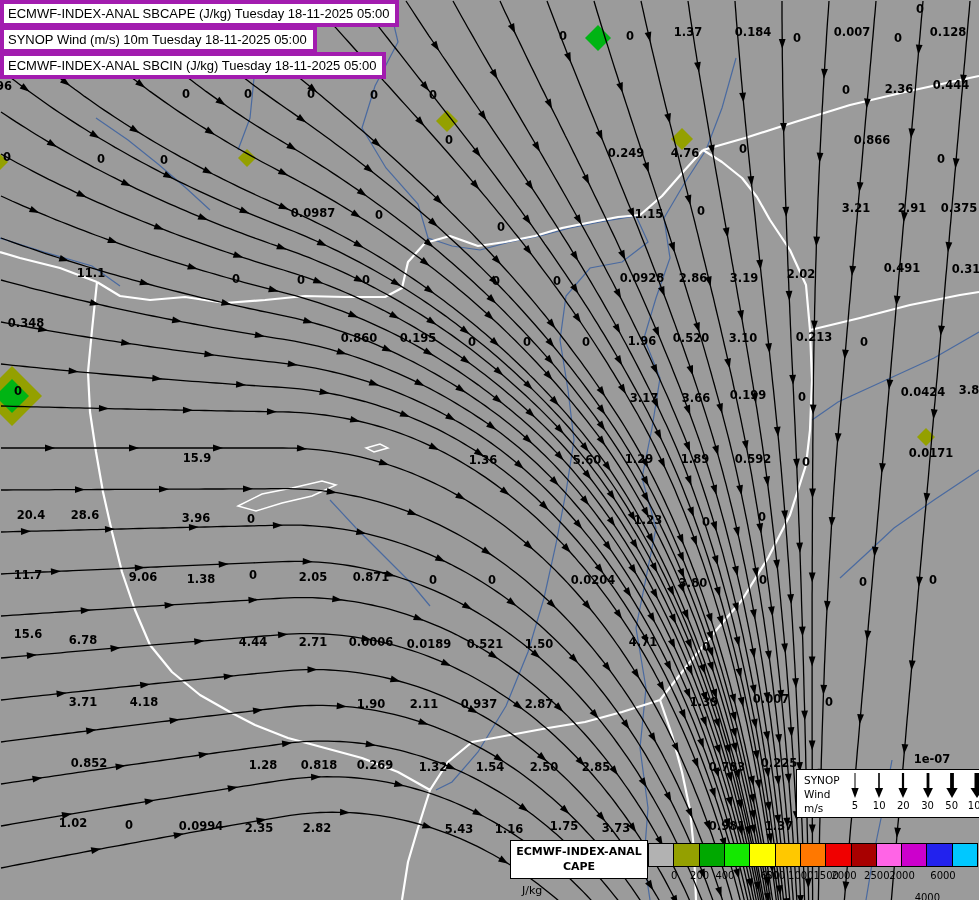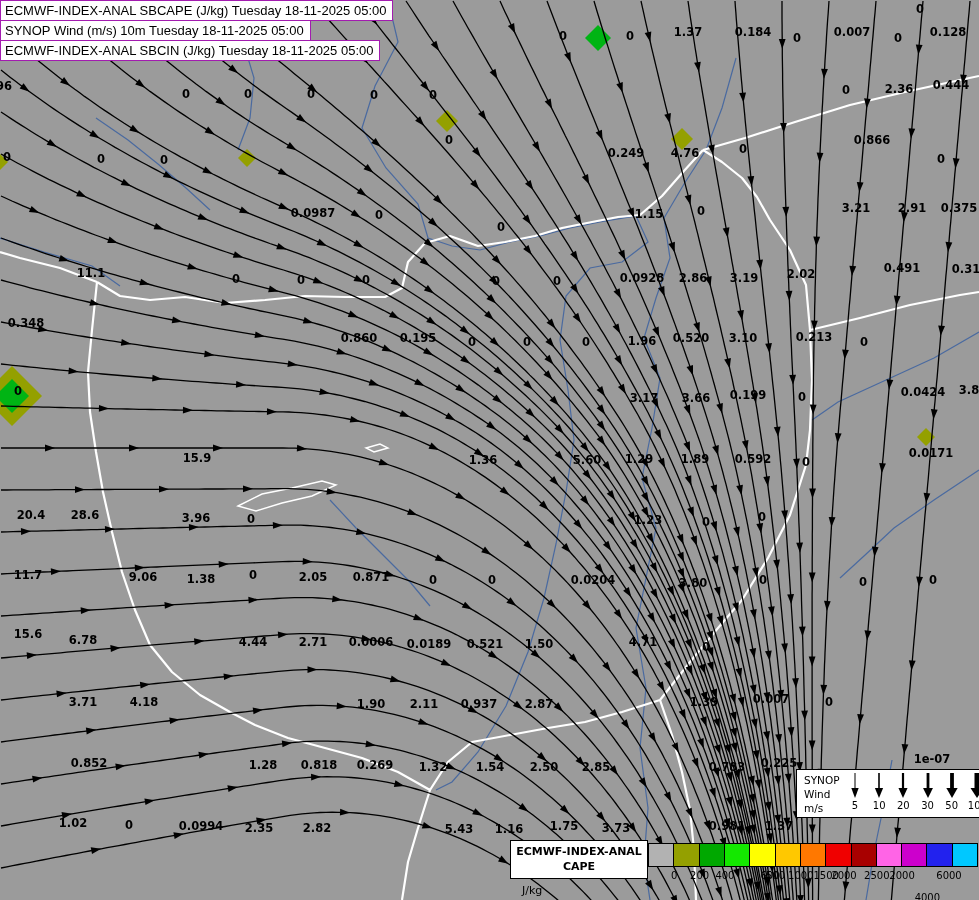--- a/index.html
+++ b/index.html
@@ -1,19 +1,19 @@
 <!DOCTYPE html>
 <html><head>
 <meta charset="utf-8">
 <style>
   html,body{margin:0;padding:0;width:979px;height:900px;overflow:hidden;background:#9b9b9b;}
   .stage{position:relative;width:979px;height:900px;font-family:"DejaVu Sans",sans-serif;}
   #map-svg{position:absolute;left:0;top:0;}
   .titles{position:absolute;left:0;top:0;}
-  .title-line{display:table;background:#fff;border:1px solid #a21caf;margin-top:-1px;
+  .title-line{display:table;background:#fff;border:4px solid #a21caf;margin-top:-1px;
     padding:2px 6px 2px 4px;font:13px "Liberation Sans",sans-serif;color:#000;white-space:nowrap;}
   .title-line:first-child{margin-top:0;}
   .wind-legend{position:absolute;left:782px;top:769px;width:194px;height:47px;background:#fff;border:1px solid #000;margin-left:14px;}
   .wl-title{position:absolute;left:7px;top:3px;font:10.5px "DejaVu Sans",sans-serif;line-height:1.35;color:#000;}
   .wl-items{position:absolute;left:50px;top:2px;right:4px;bottom:1px;display:flex;justify-content:space-between;}
   .wl-item{display:flex;flex-direction:column;align-items:center;}
   .wl-item svg{display:block;}
   .wl-val{font:10px "DejaVu Sans",sans-serif;color:#000;}
   .cape-legend{position:absolute;left:510px;top:840px;width:383px;height:60px;}
   .cl-box{position:absolute;left:0;top:0;width:136px;height:37px;background:#fff;border:1px solid #000;
@@ -774,17 +774,17 @@
         <span class="cl-tick" style="left: 50.6154px;">200</span>
         <span class="cl-tick" style="left: 75.9231px;">400</span>
         <span class="cl-tick" style="left: 107px; padding-left: 28px;">600</span>
         <span class="cl-tick" style="left: 126.538px;">500</span>
         <span class="cl-tick" style="left: 151.846px;">1000</span>
         <span class="cl-tick" style="left: 177.154px;">1500</span>
         <span class="cl-tick" style="left: 195px; text-align: center;">2000</span>
         <span class="cl-tick" style="left: 227.769px;">2500</span>
         <span class="cl-tick" style="left: 253.077px;">2000</span>
         <span class="cl-tick" style="left: 278.385px; margin-top: 22px;">4000</span>
-        <span class="cl-tick" style="left: 300px;">6000</span>
+        <span class="cl-tick" style="left: 294px;">6000</span>
       </div>
   </div>
 
 </div>
 
 </body></html>

